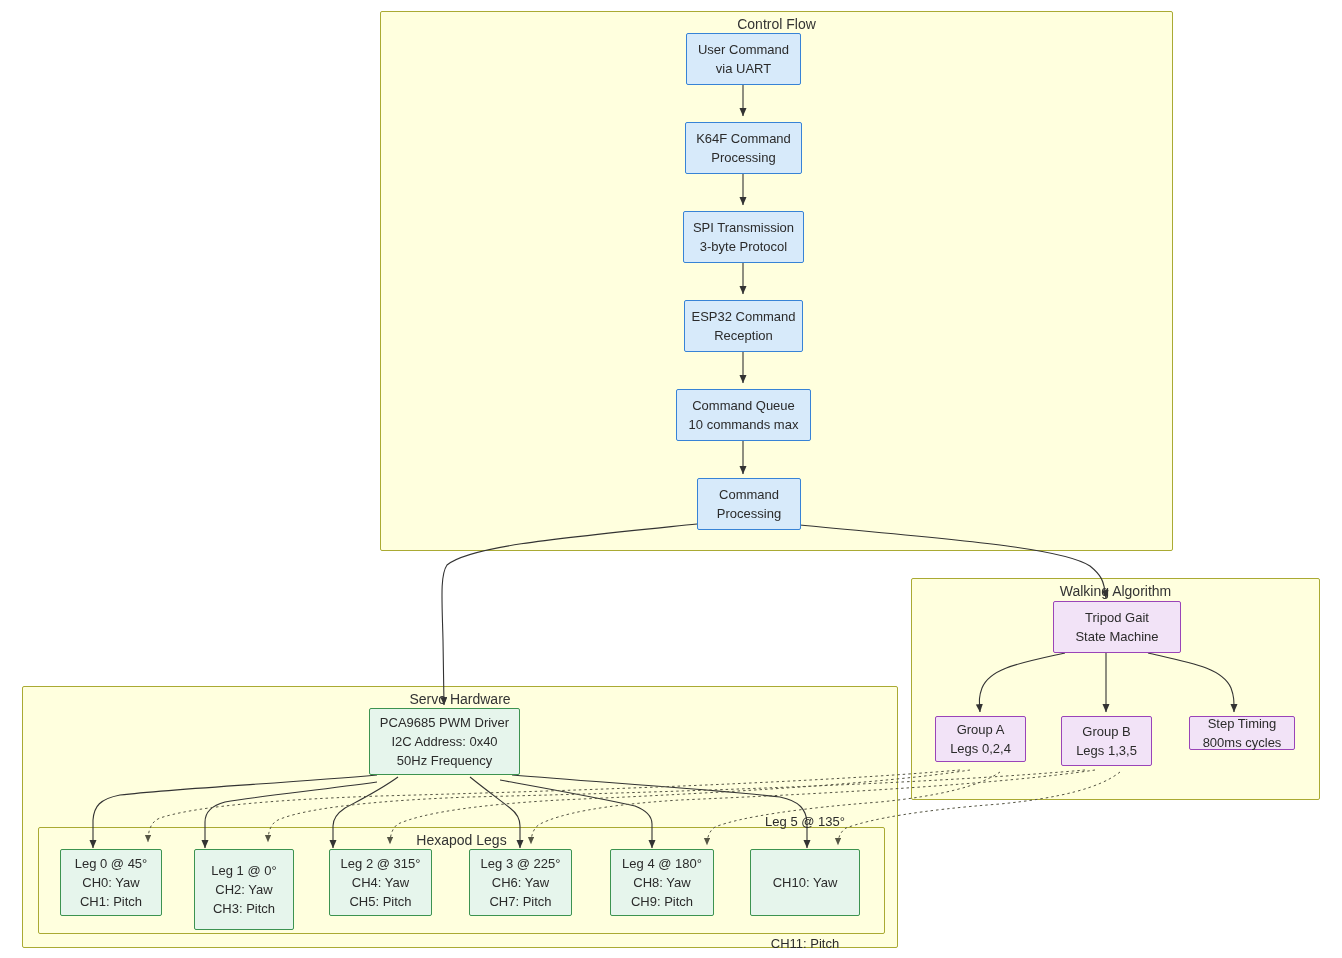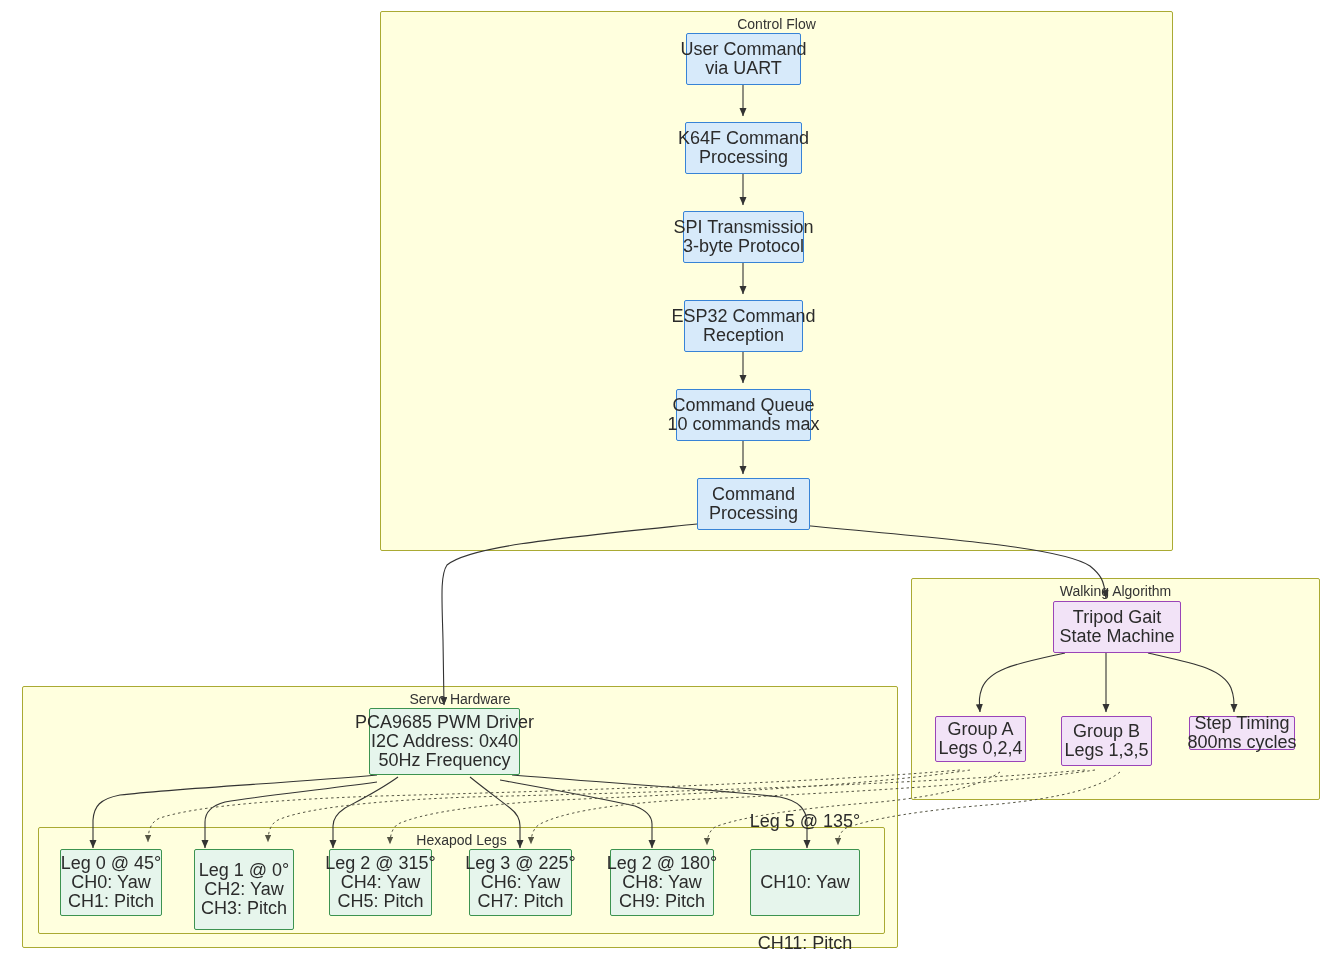--- a/index.html
+++ b/index.html
@@ -45,21 +45,21 @@
     white-space: nowrap;
   }
   .node {
     position: absolute;
     box-sizing: border-box;
     display: flex;
     flex-direction: column;
     align-items: center;
     justify-content: center;
     border-radius: 2px;
-    font-size: 18px;
+    font-size: 13px;
     line-height: 19px;
     color: #2b2b2b;
     text-align: center;
     white-space: nowrap;
   }
   .node-blue {
     background: #d7eafa;
     border: 1.6px solid #3783d6;
   }
   .node-green {
@@ -155,21 +155,21 @@
   <div class="node node-blue" style="left:684px; top:300px; width:119px; height:52px;">
     <span class="line">ESP32 Command</span>
     <span class="line">Reception</span>
   </div>
 
   <div class="node node-blue" style="left:676px; top:389px; width:135px; height:52px;">
     <span class="line">Command Queue</span>
     <span class="line">10 commands max</span>
   </div>
 
-  <div class="node node-blue" style="left:697px; top:478px; width:113px; height:52px;">
+  <div class="node node-blue" style="left:697px; top:478px; width:104px; height:52px;">
     <span class="line">Command</span>
     <span class="line">Processing</span>
   </div>
 
   <div class="node node-purple" style="left:1053px; top:601px; width:128px; height:52px;">
     <span class="line">Tripod Gait</span>
     <span class="line">State Machine</span>
   </div>
 
   <div class="node node-purple" style="left:935px; top:716px; width:91px; height:46px;">
@@ -211,21 +211,21 @@
     <span class="line">CH5: Pitch</span>
   </div>
 
   <div class="node node-green" style="left:469px; top:849px; width:103px; height:67px;">
     <span class="line">Leg 3 @ 225°</span>
     <span class="line">CH6: Yaw</span>
     <span class="line">CH7: Pitch</span>
   </div>
 
   <div class="node node-green" style="left:610px; top:849px; width:104px; height:67px;">
-    <span class="line">Leg 2 @ 180°</span>
+    <span class="line">Leg 4 @ 180°</span>
     <span class="line">CH8: Yaw</span>
     <span class="line">CH9: Pitch</span>
   </div>
 
   <div class="node node-green" style="left:750px; top:849px; width:110px; height:67px;gap:42px;">
     <span class="line">Leg 5 @ 135°</span>
     <span class="line">CH10: Yaw</span>
     <span class="line">CH11: Pitch</span>
   </div>
 

